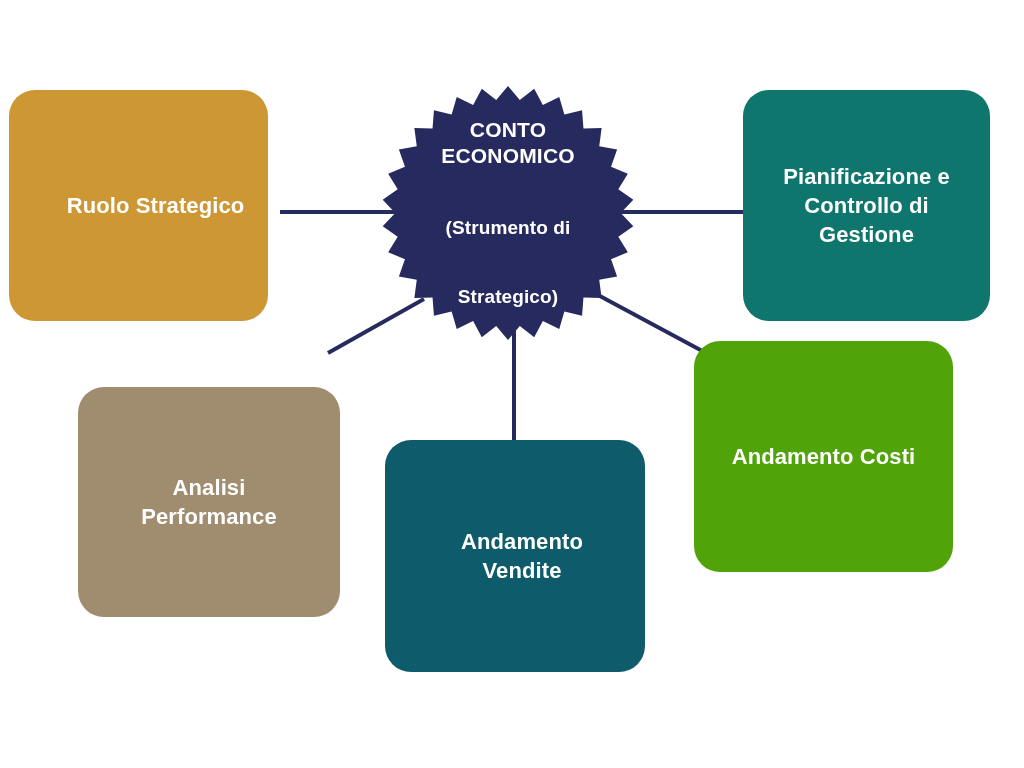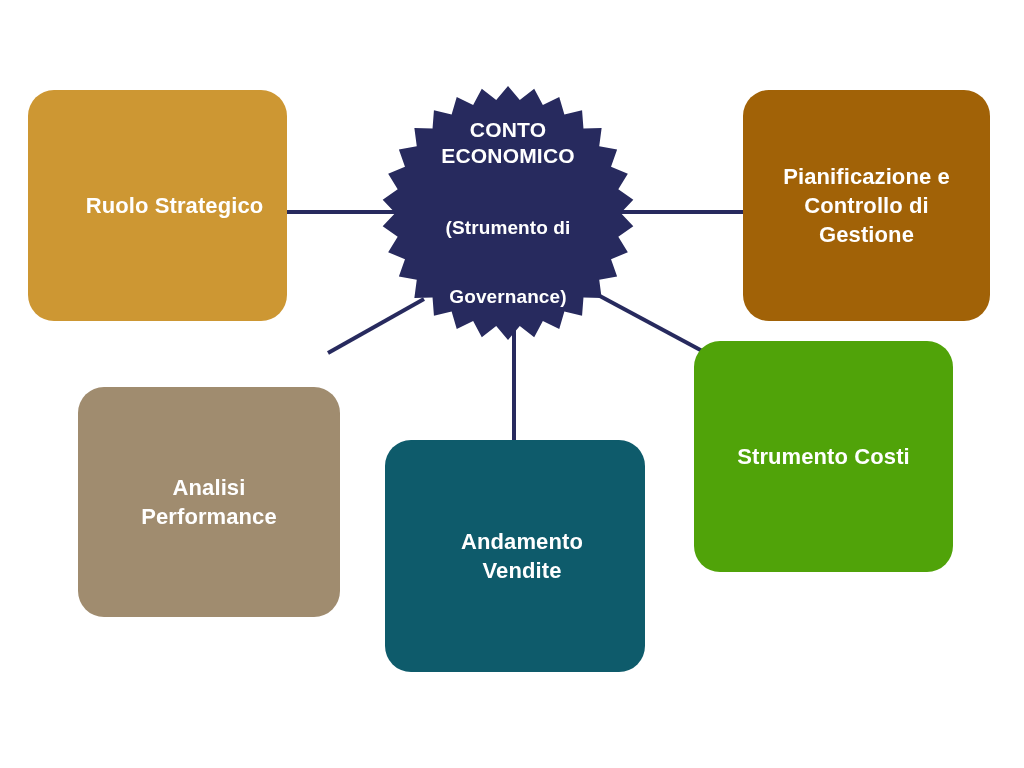--- a/index.html
+++ b/index.html
@@ -43,29 +43,29 @@
   .node-label {
     color: #ffffff;
     font-weight: bold;
     font-size: 22px;
     line-height: 1.32;
     letter-spacing: 0.1px;
     white-space: pre-line;
   }
 
   #node-ruolo-strategico {
-    left: 28px;  top: 90px;
+    left: 9px;  top: 90px;
     width: 259px; height: 231px;
     background: #cd9733;
     padding-left: 48px;
   }
   #node-pianificazione {
     left: 743px; top: 90px;
     width: 247px; height: 231px;
-    background: #a16207;
+    background: #0f766e;
   }
   #node-analisi-performance {
     left: 78px;  top: 343px;
     width: 262px; height: 230px;
     background: #a08c6f;
     margin-top: 44px;
   }
   #node-controllo-costi {
     left: 694px; top: 341px;
     width: 259px; height: 231px;
@@ -146,28 +146,28 @@
     <span class="node-label">Analisi
 Performance</span>
   </div>
 
   <div class="node" id="node-andamento-vendite">
     <span class="node-label">Andamento
 Vendite</span>
   </div>
 
   <div class="node" id="node-controllo-costi">
-    <span class="node-label">Strumento Costi</span>
+    <span class="node-label">Andamento Costi</span>
   </div>
 
   <div id="hub">
     <svg viewBox="0 0 252 254" xmlns="http://www.w3.org/2000/svg">
       <polygon id="starburst-poly" fill="#272a5e" points="126.00,0.00 137.79,13.96 152.20,2.78 160.85,18.90 177.25,10.98 182.38,28.56 200.06,24.25 201.46,42.53 219.64,42.02 217.23,60.19 235.12,63.50 229.02,80.77 245.83,87.75 236.31,103.37 251.31,113.72 238.77,127.00 251.31,140.28 236.31,150.63 245.83,166.25 229.02,173.23 235.12,190.50 217.23,193.81 219.64,211.98 201.46,211.47 200.06,229.75 182.38,225.44 177.25,243.02 160.85,235.10 152.20,251.22 137.79,240.04 126.00,254.00 114.21,240.04 99.80,251.22 91.15,235.10 74.75,243.02 69.62,225.44 51.94,229.75 50.54,211.47 32.36,211.98 34.77,193.81 16.88,190.50 22.98,173.23 6.17,166.25 15.69,150.63 0.69,140.28 13.23,127.00 0.69,113.72 15.69,103.37 6.17,87.75 22.98,80.77 16.88,63.50 34.77,60.19 32.36,42.02 50.54,42.53 51.94,24.25 69.62,28.56 74.75,10.98 91.15,18.90 99.80,2.78 114.21,13.96"></polygon>
     </svg>
     <div id="hub-text">
       <span class="hub-line-main">CONTO</span>
       <span class="hub-line-main">ECONOMICO</span>
       <span class="hub-line-sub">(Strumento di</span>
-      <span class="hub-line-sub">Governance)</span>
+      <span class="hub-line-sub">Strategico)</span>
     </div>
   </div>
 
 </div>
 
 </body></html>

